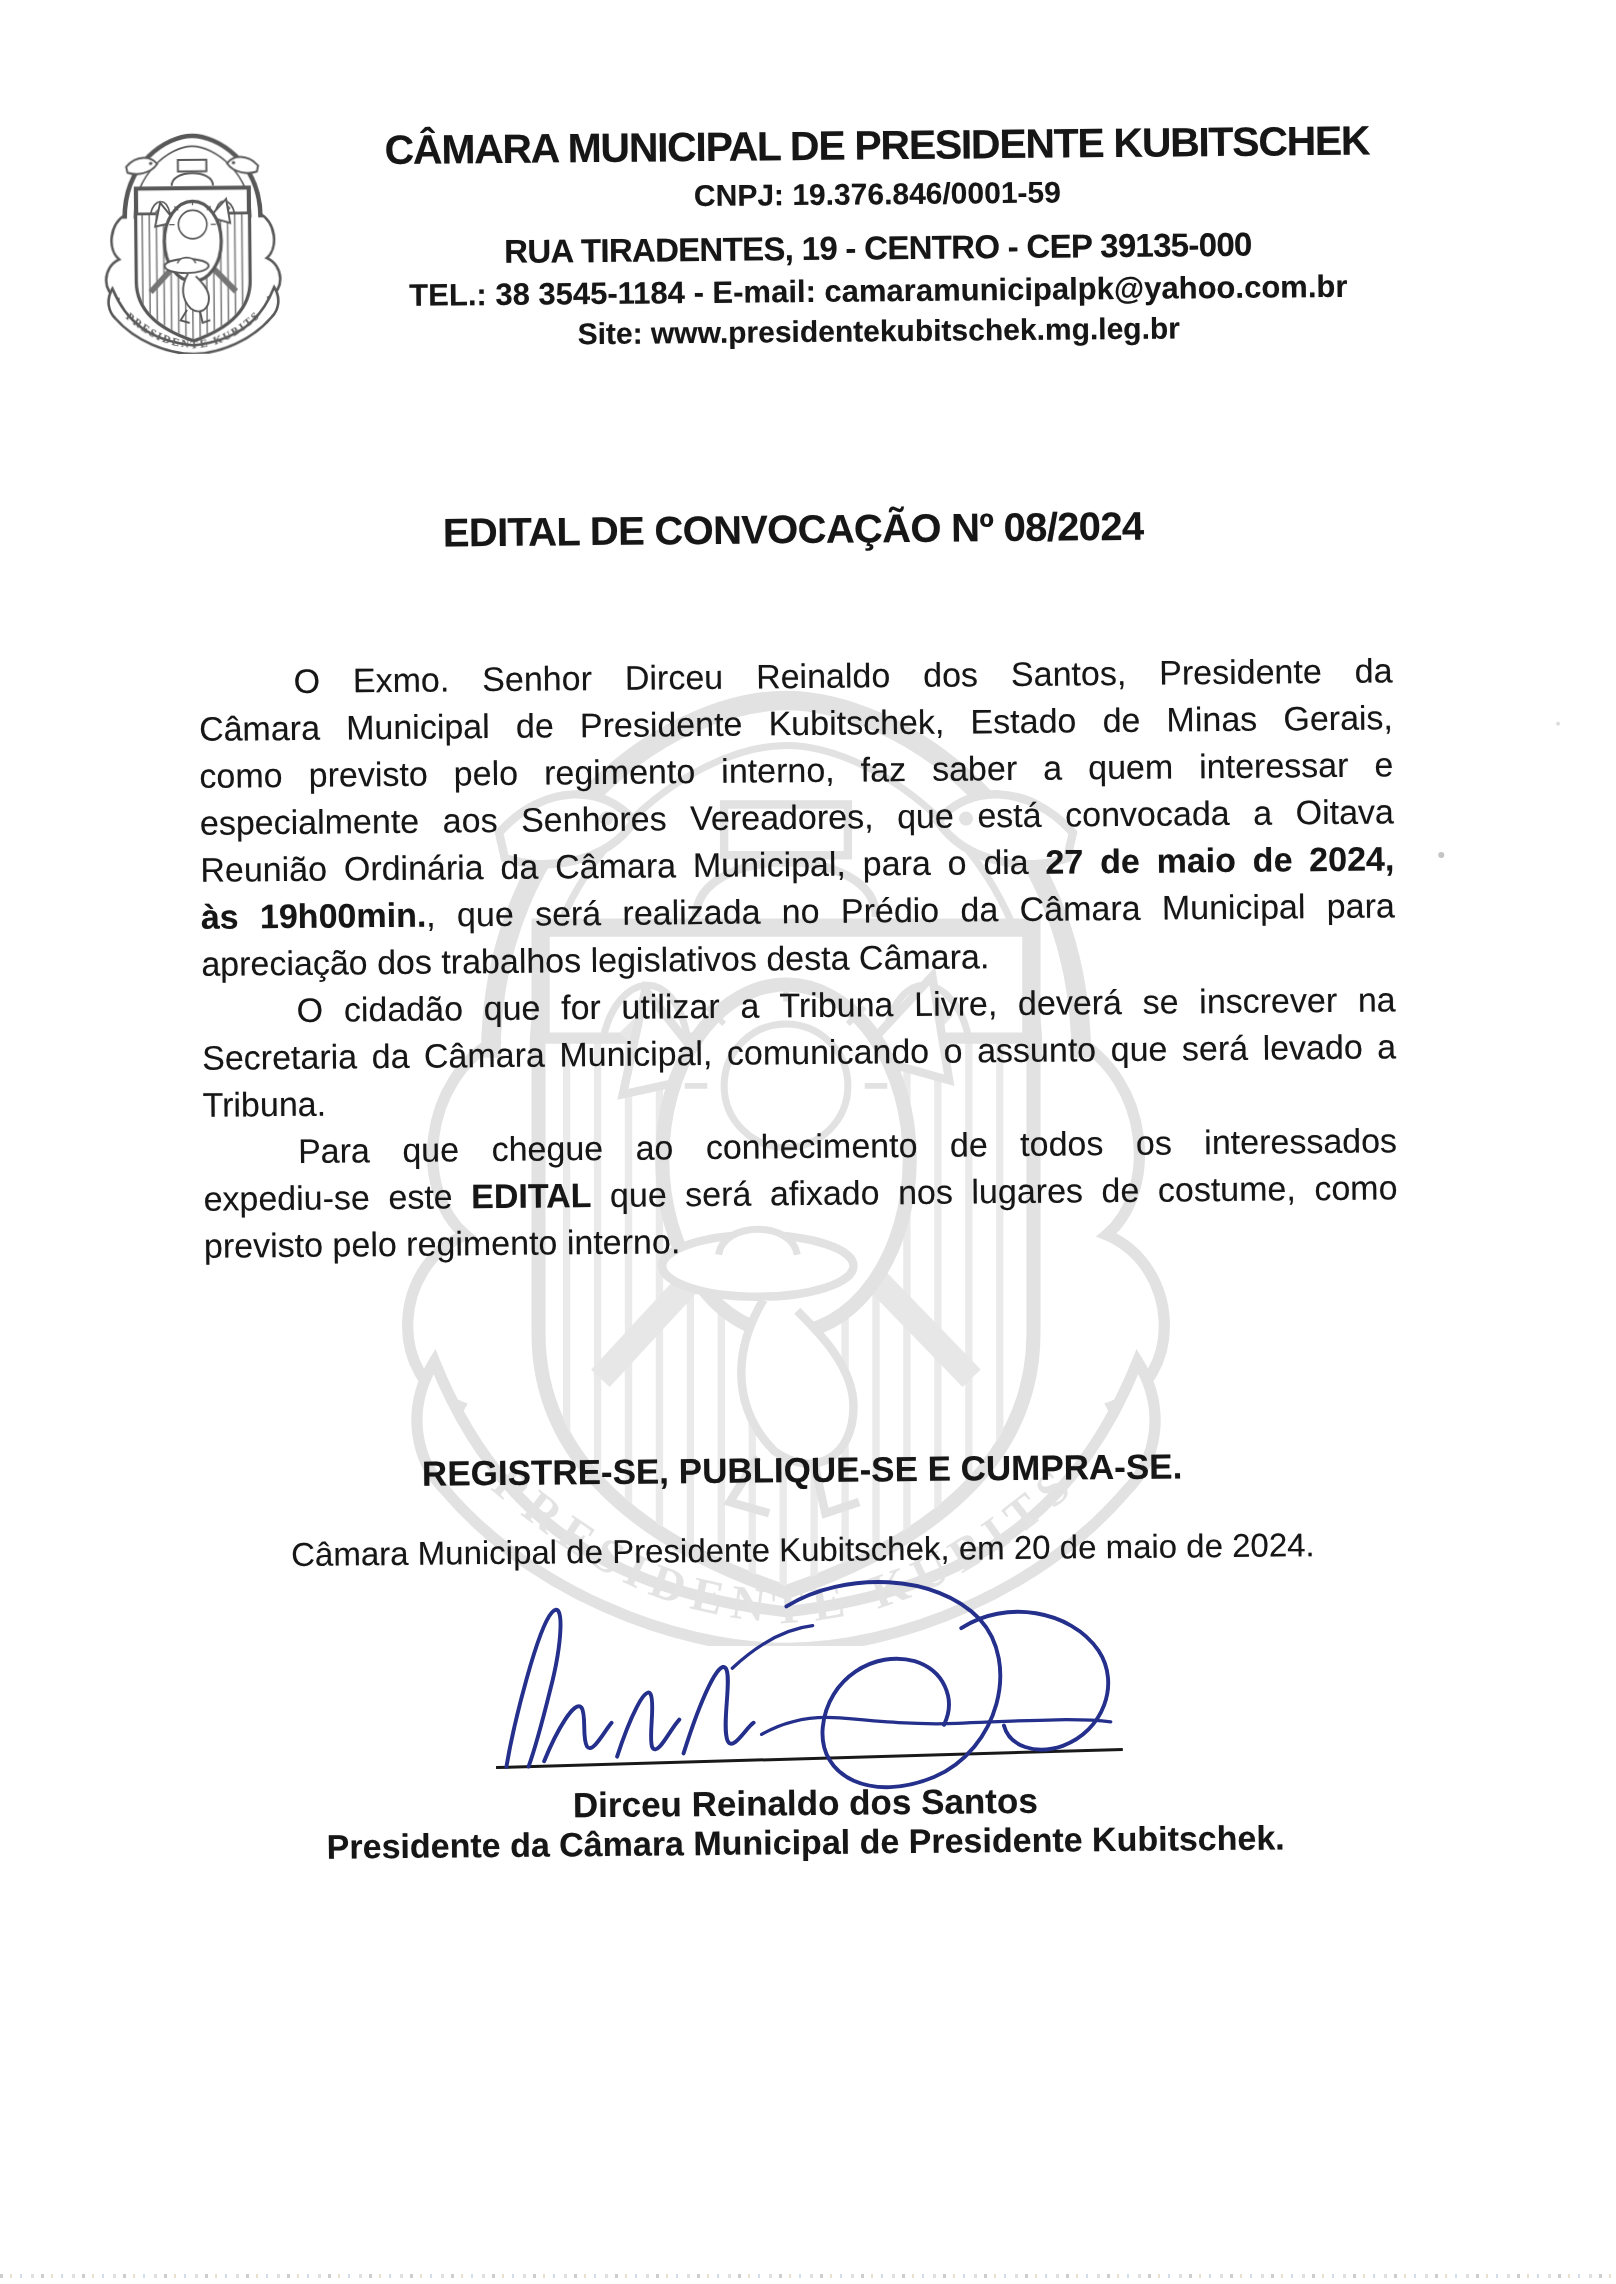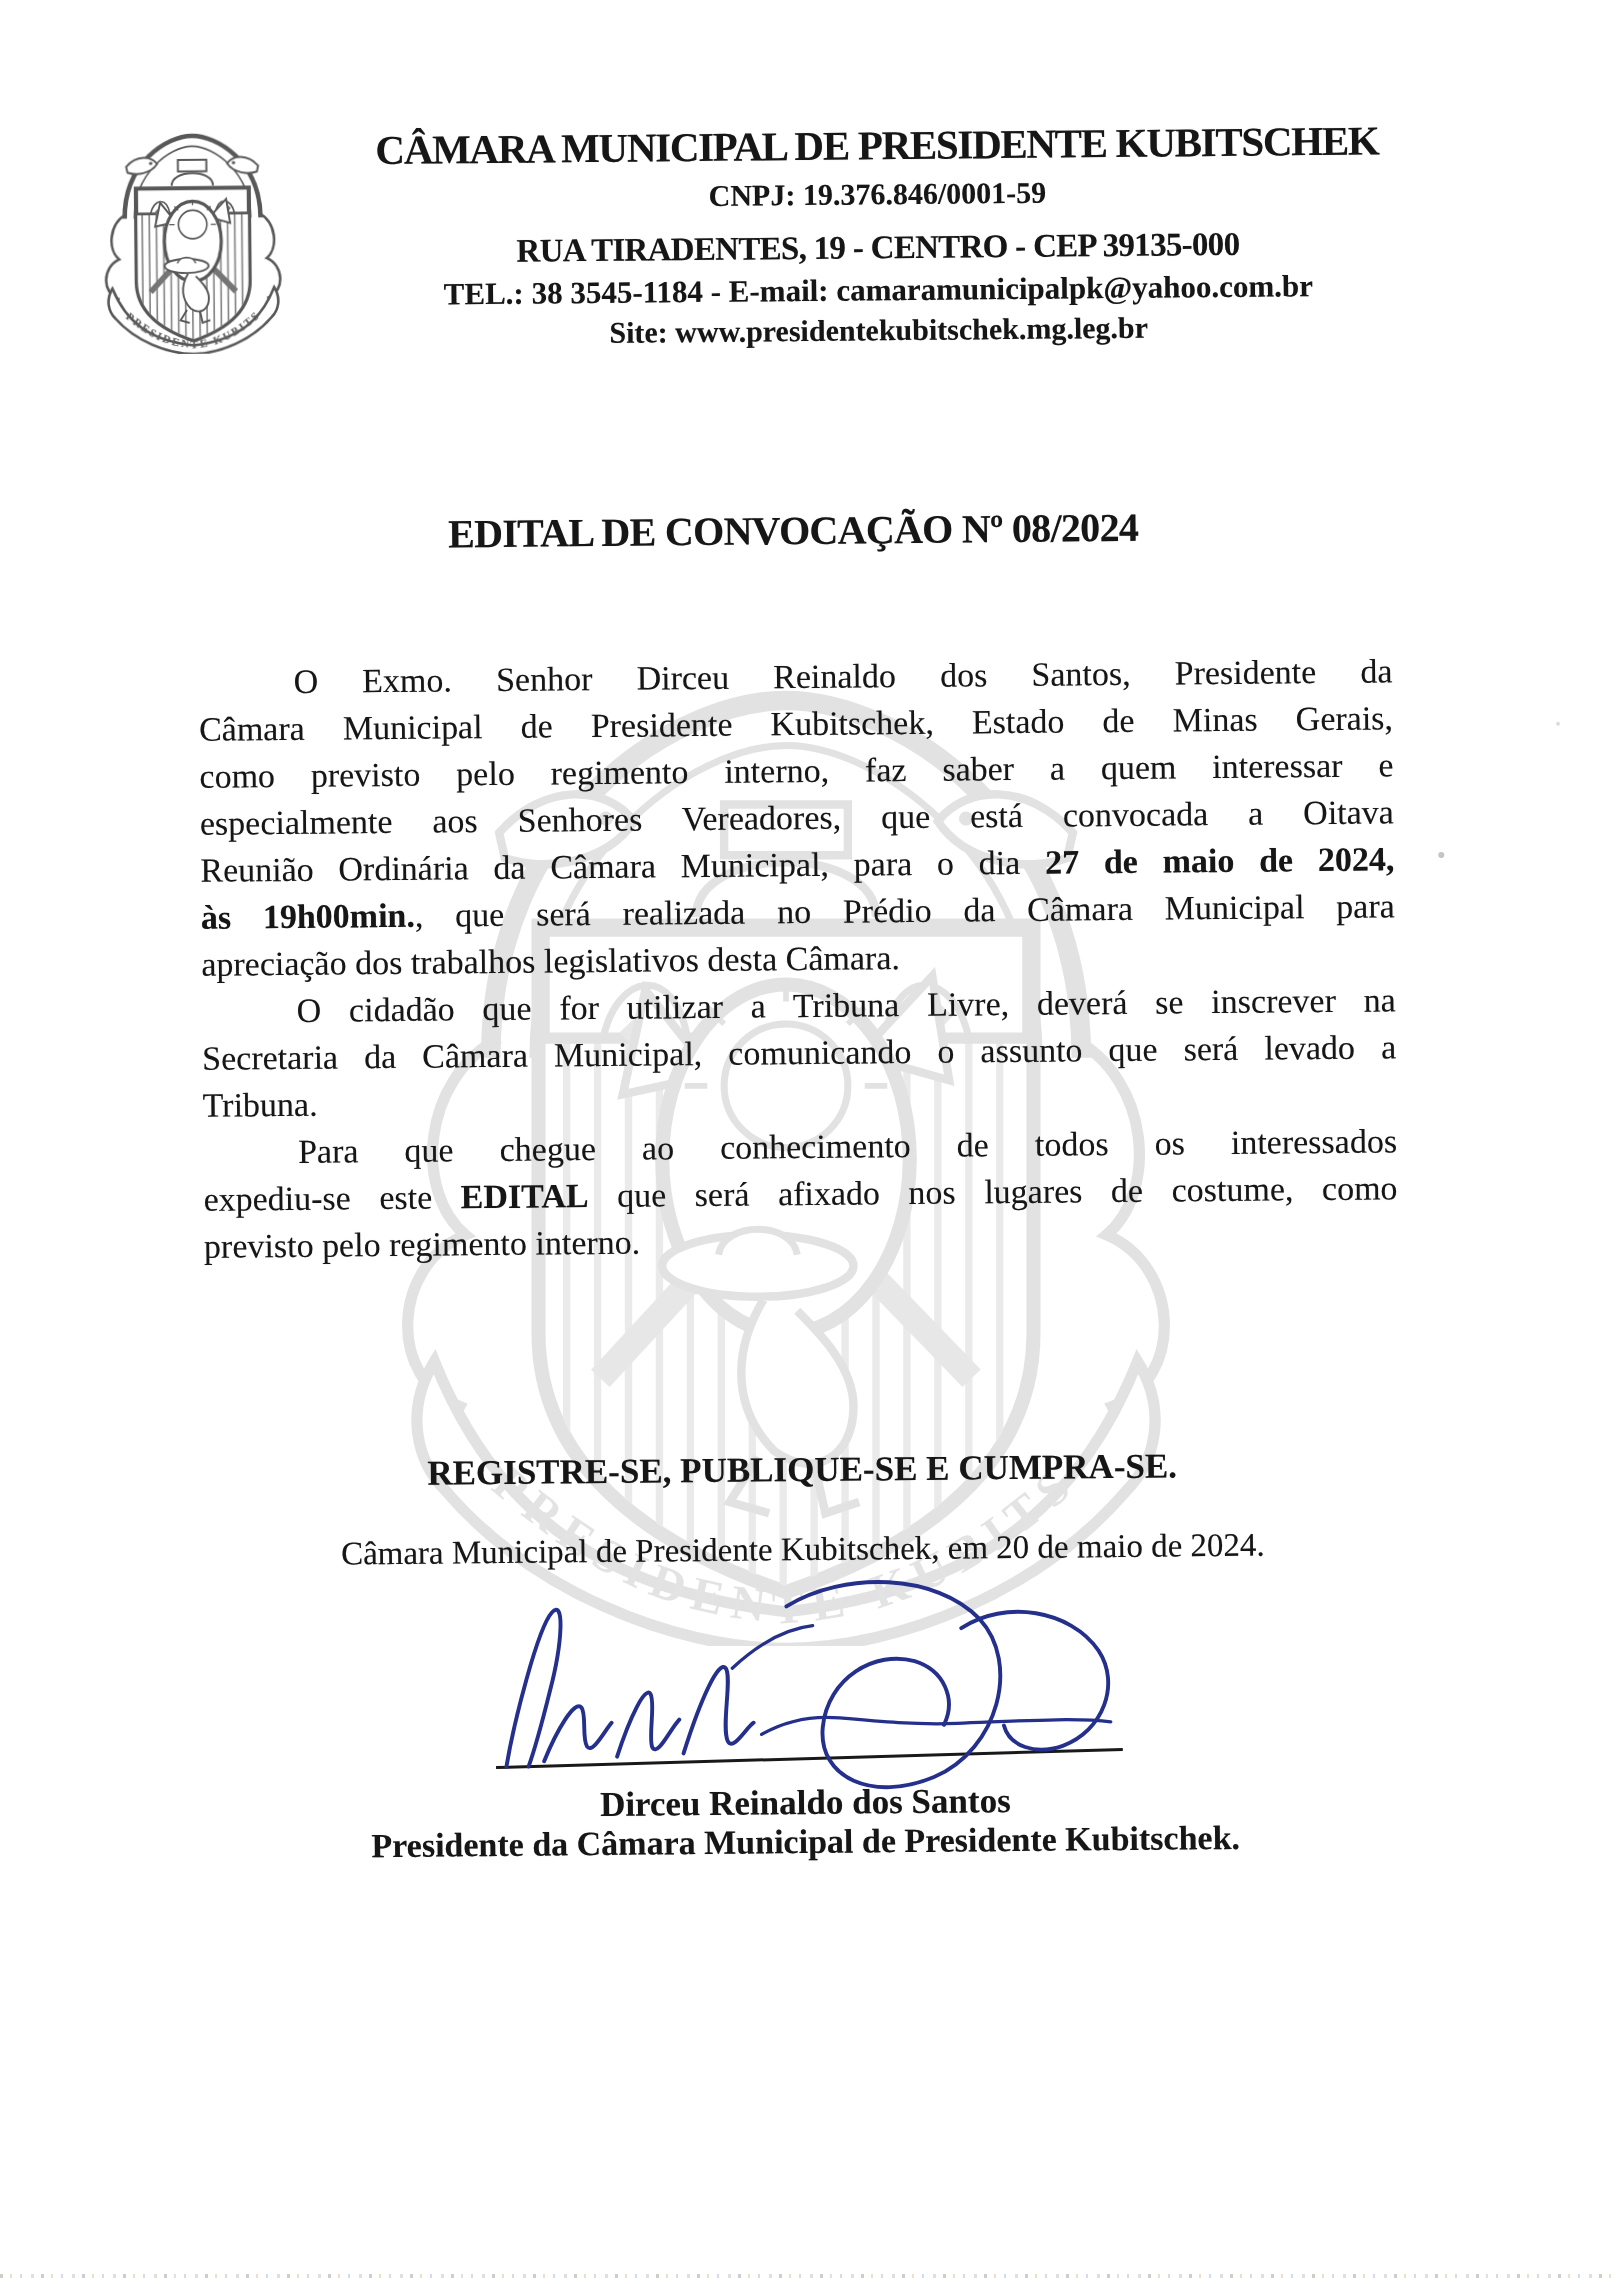--- a/index.html
+++ b/index.html
@@ -1,21 +1,21 @@
 <!DOCTYPE html>
 <html lang="pt" style="font-size:10.4px"><head>
 <meta charset="utf-8">
 <style>
   html,body{margin:0;padding:0;background:#6b6b6b;}
   .page{
     position:relative;
     width:1617px;height:2284px;
     background:#ffffff;
     overflow:hidden;
-    font-family:Liberation Serif, serif;
+    font-family:Liberation Sans, sans-serif;
     color:#161616;
   }
   .tilt{
     position:absolute;inset:0;
     transform:rotate(-0.55deg);
     transform-origin:808px 1141px;
     text-shadow:0 0 0.8px rgba(25,25,25,.38);
     z-index:1;
   }
   

